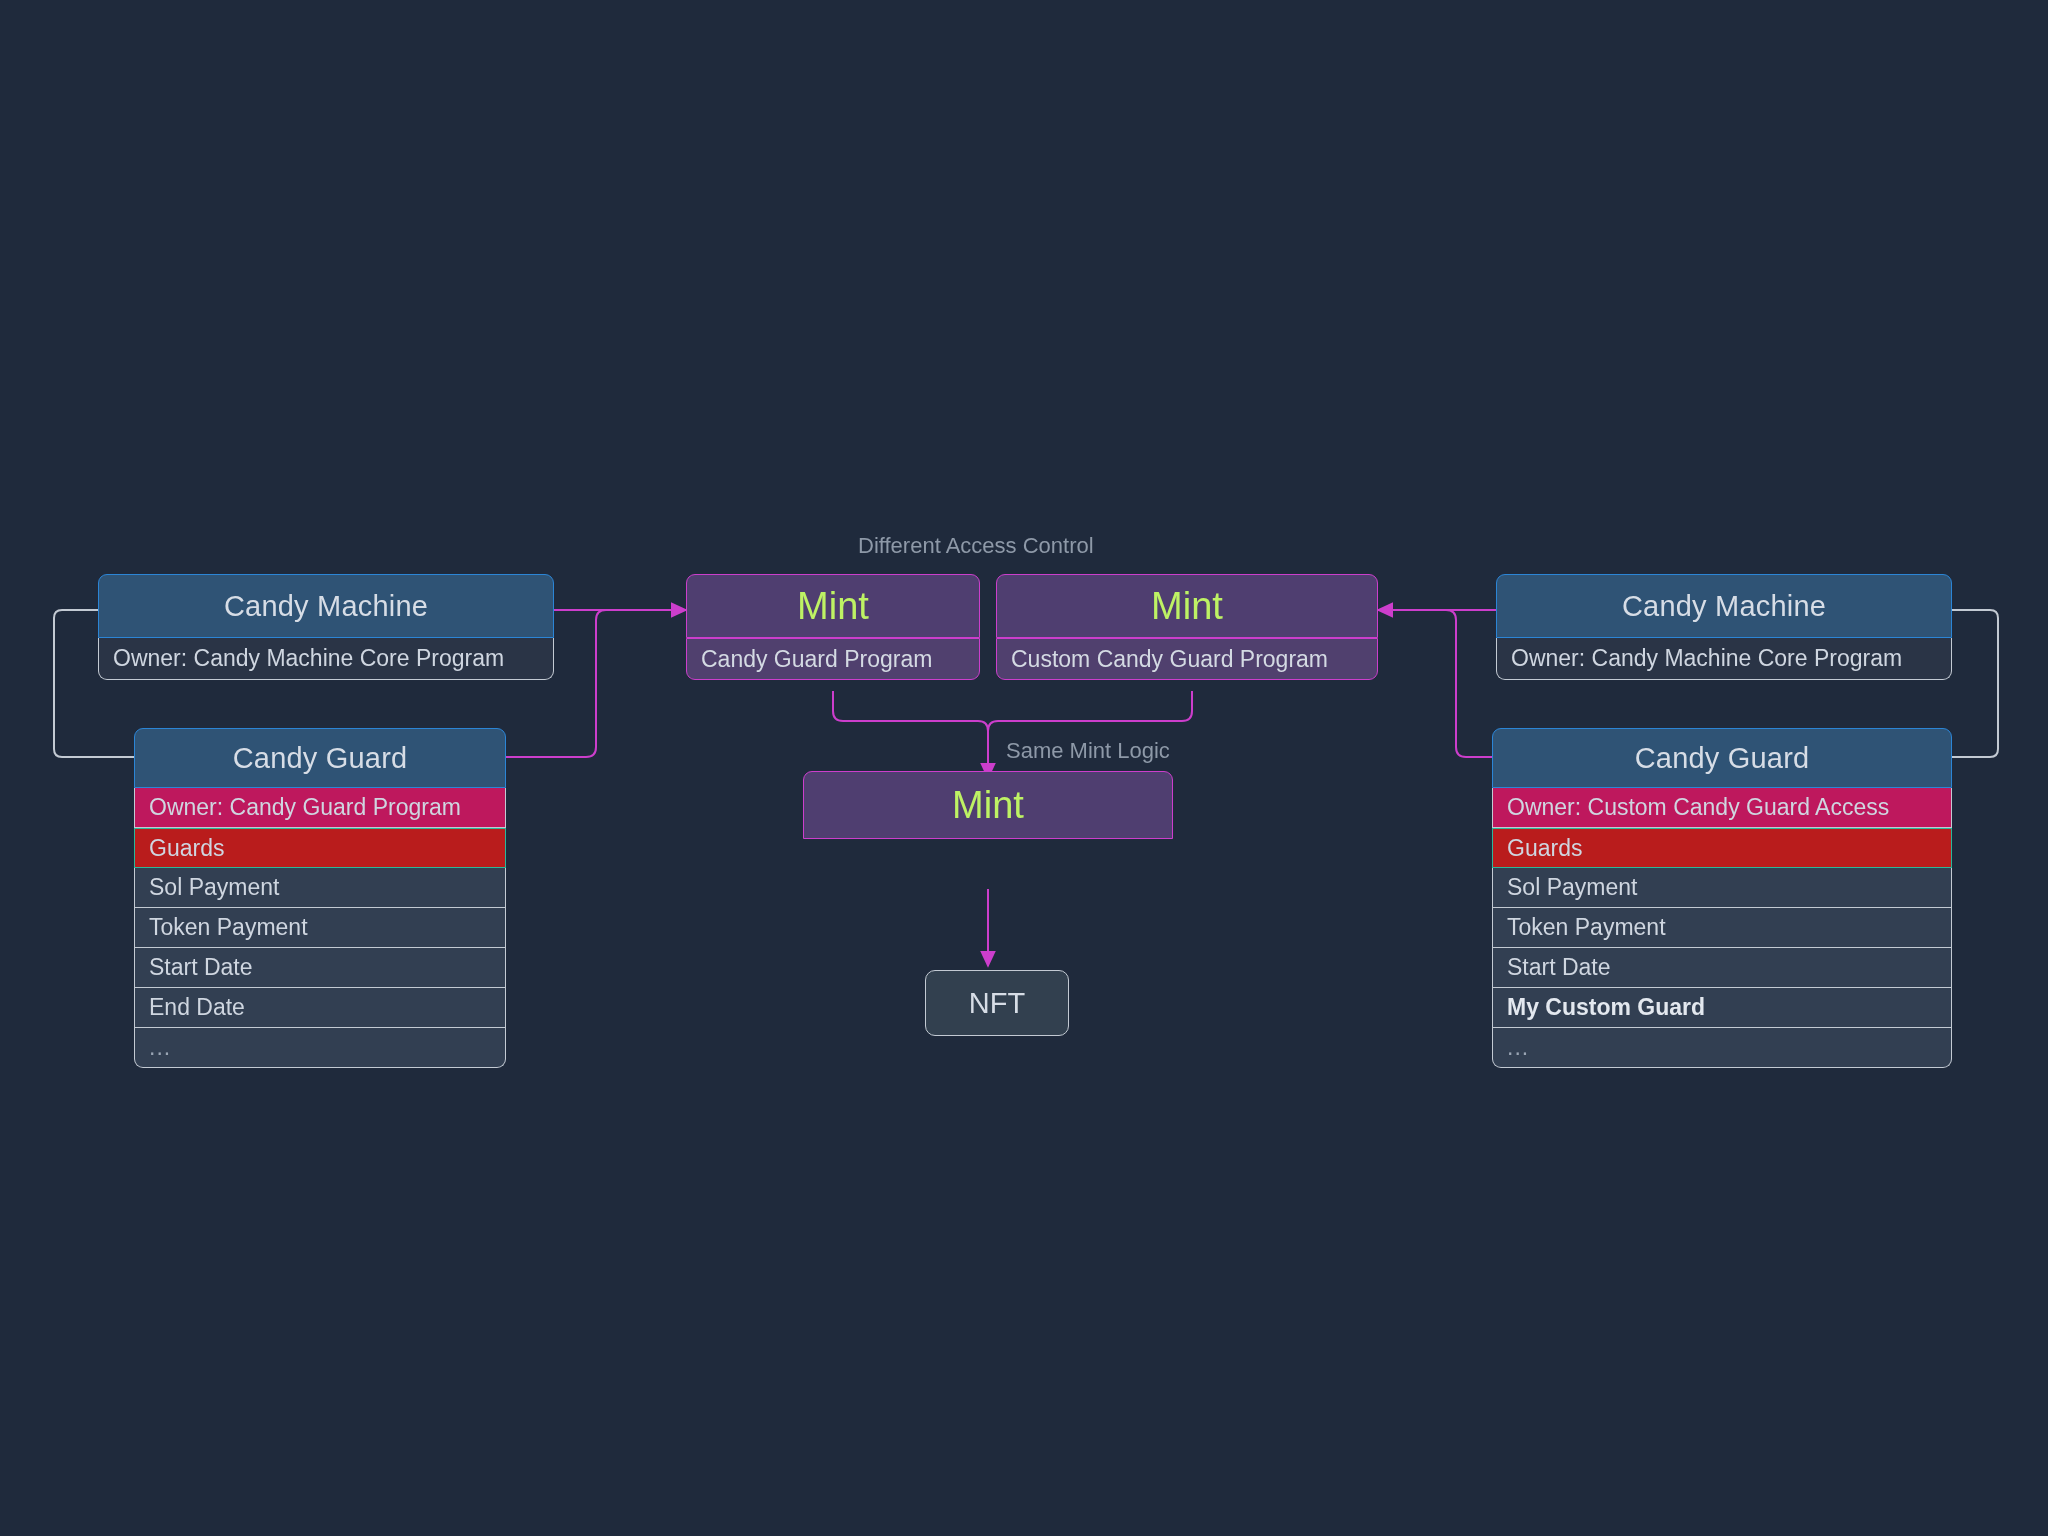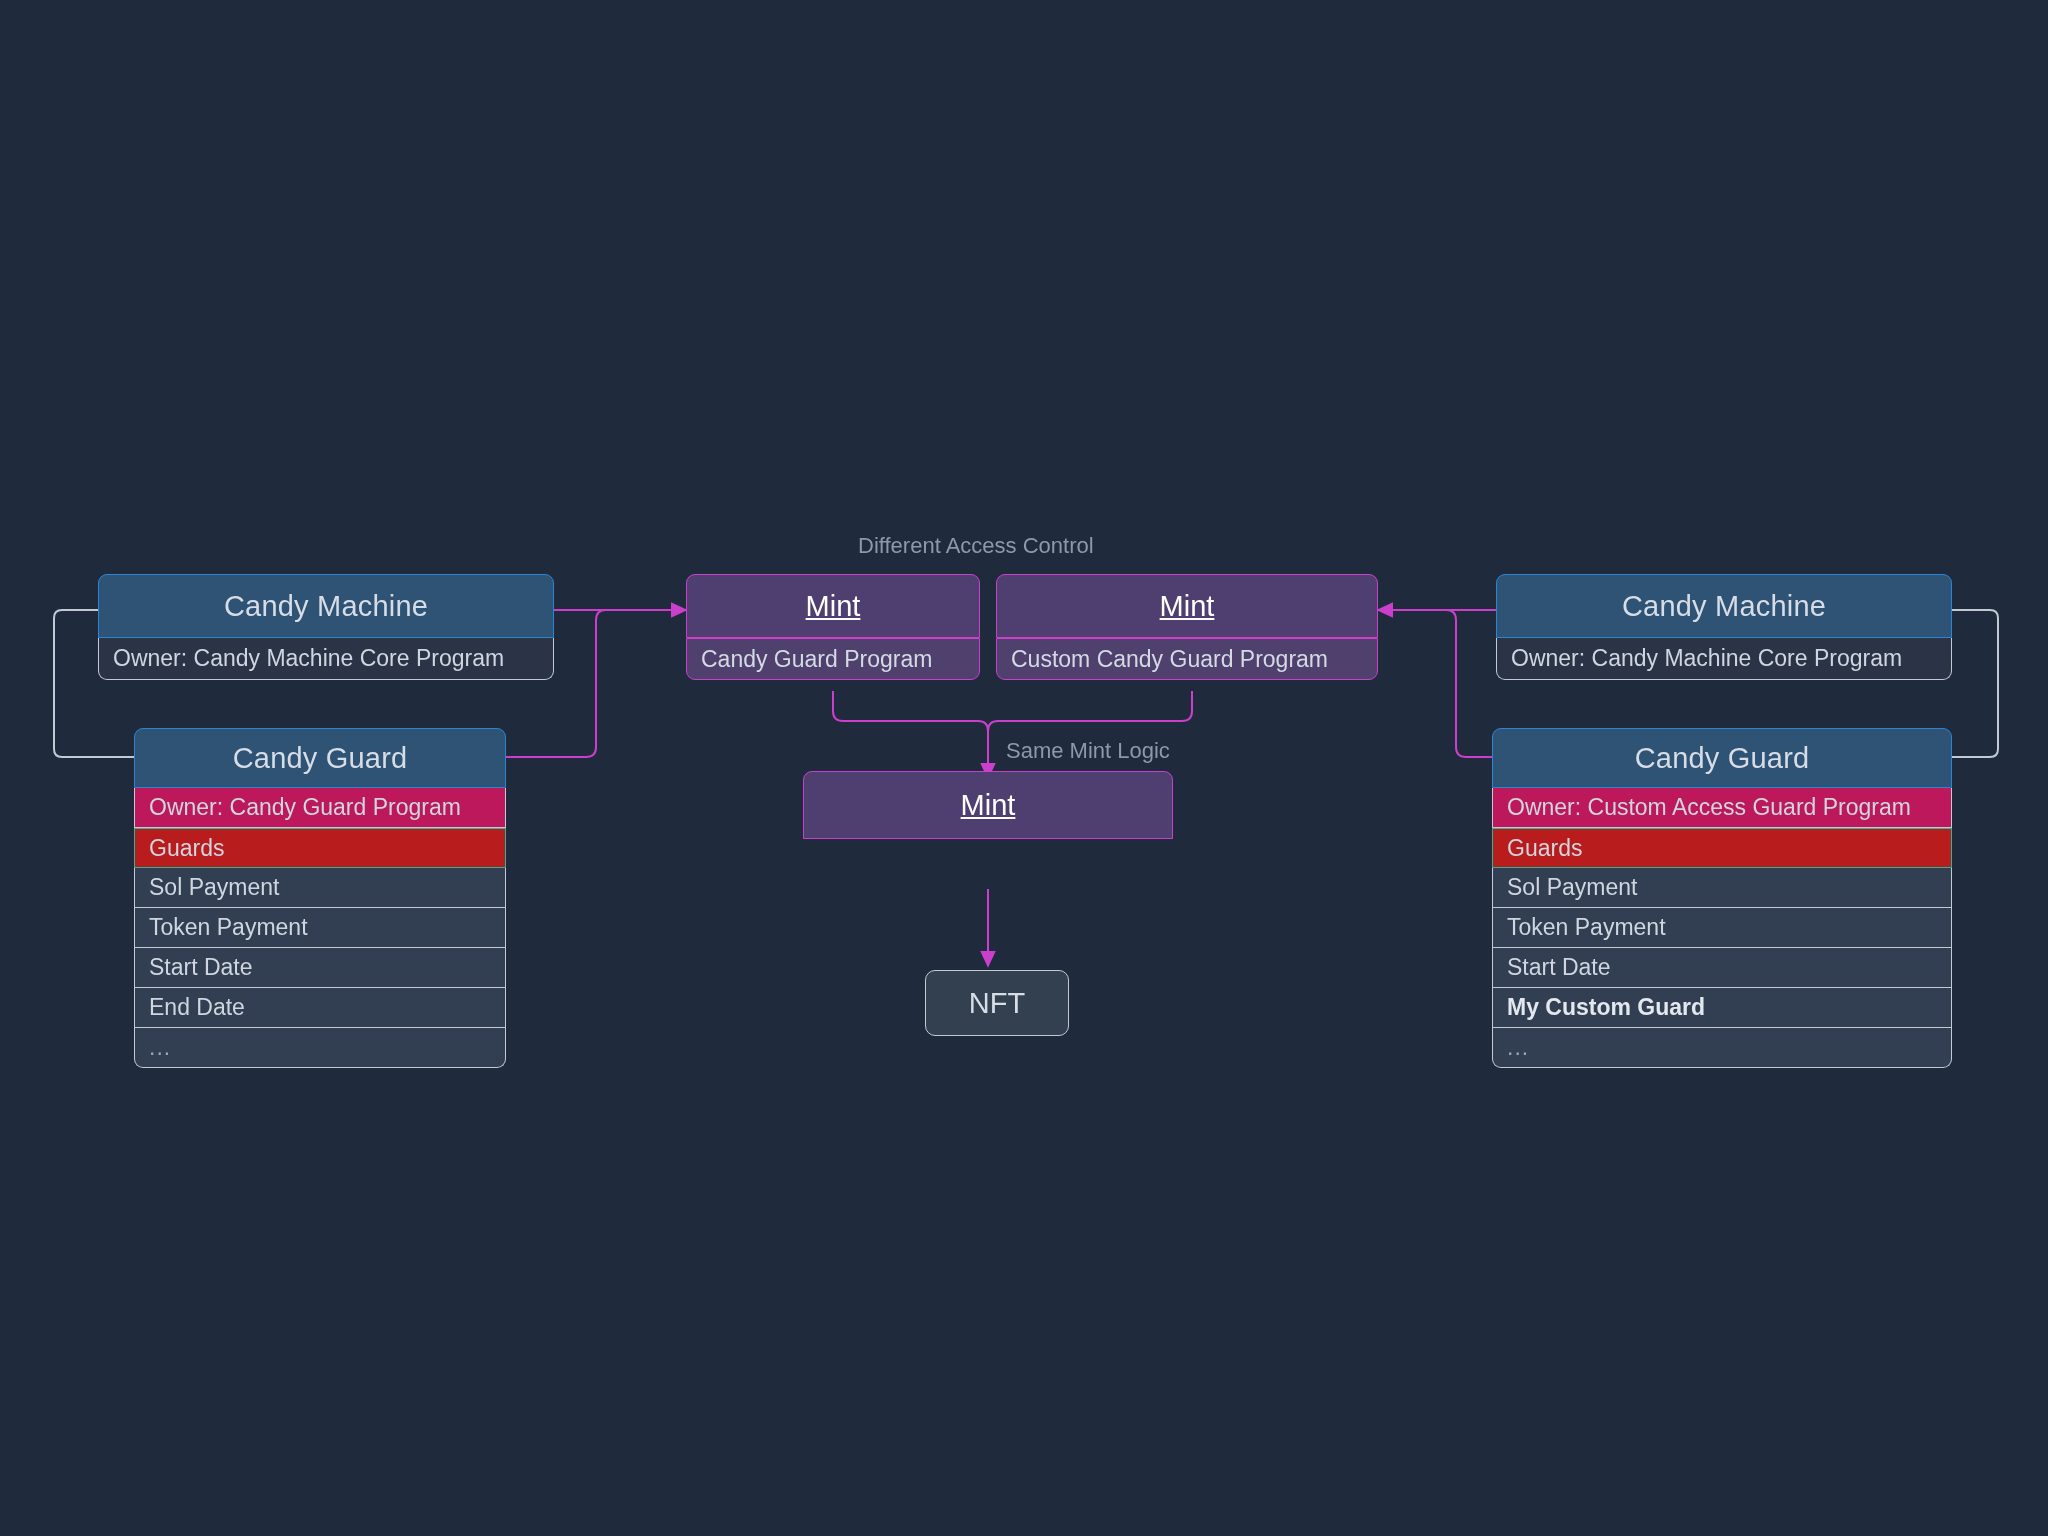--- a/index.html
+++ b/index.html
@@ -61,23 +61,23 @@
   .tbl-row.bold{font-weight:bold;color:#e3e8ef;}
   .tbl-row.last{border-radius:0 0 9px 9px;color:#9aa5b4;}
   .tbl-row.ellipsis{letter-spacing:1px;}
 
   
   .mint-hdr{
     box-sizing:border-box;
     background:#4f3e70;
     border:1.6px solid #cc3ecc;
     border-radius:9px 9px 0 0;
-    color:#ffffff;
-    font-size:29px;
-    display:flex;align-items:center;justify-content:center;text-decoration:underline;
+    color:#bef264;
+    font-size:38px;
+    display:flex;align-items:center;justify-content:center;
   }
   .mint-sub{
     box-sizing:border-box;
     background:#50406e;
     border:1.6px solid #cc3ecc;
     border-top:1.4px solid #cc3ecc;
     border-radius:0 0 9px 9px;
     color:#d4dae3;
     font-size:23px;
     display:flex;align-items:center;
@@ -171,21 +171,21 @@
   <div class="plain-box" style="position:absolute;left:925px;top:934px;width:144px;height:66px;">NFT</div>
 
   <div class="node" style="left:1496px;top:538px;width:456px;">
     <div class="card-hdr" style="height:64px;">Candy Machine</div>
     <div class="card-sub" style="height:42px;">Owner: Candy Machine Core Program</div>
   </div>
 
   <div class="node" style="left:1492px;top:692px;width:460px;">
     <div class="card-hdr" style="height:60px;">Candy Guard</div>
 
-    <div class="tbl-row first">Owner: Custom Access Guard Program</div>
+    <div class="tbl-row first">Owner: Custom Candy Guard Access</div>
     <div class="tbl-row guards">Guards</div>
     <div class="tbl-row">Sol Payment</div>
     <div class="tbl-row">Token Payment</div>
     <div class="tbl-row">Start Date</div>
     <div class="tbl-row bold">My Custom Guard</div>
     <div class="tbl-row last ellipsis">...</div>
   </div>
 
 </div>
 

